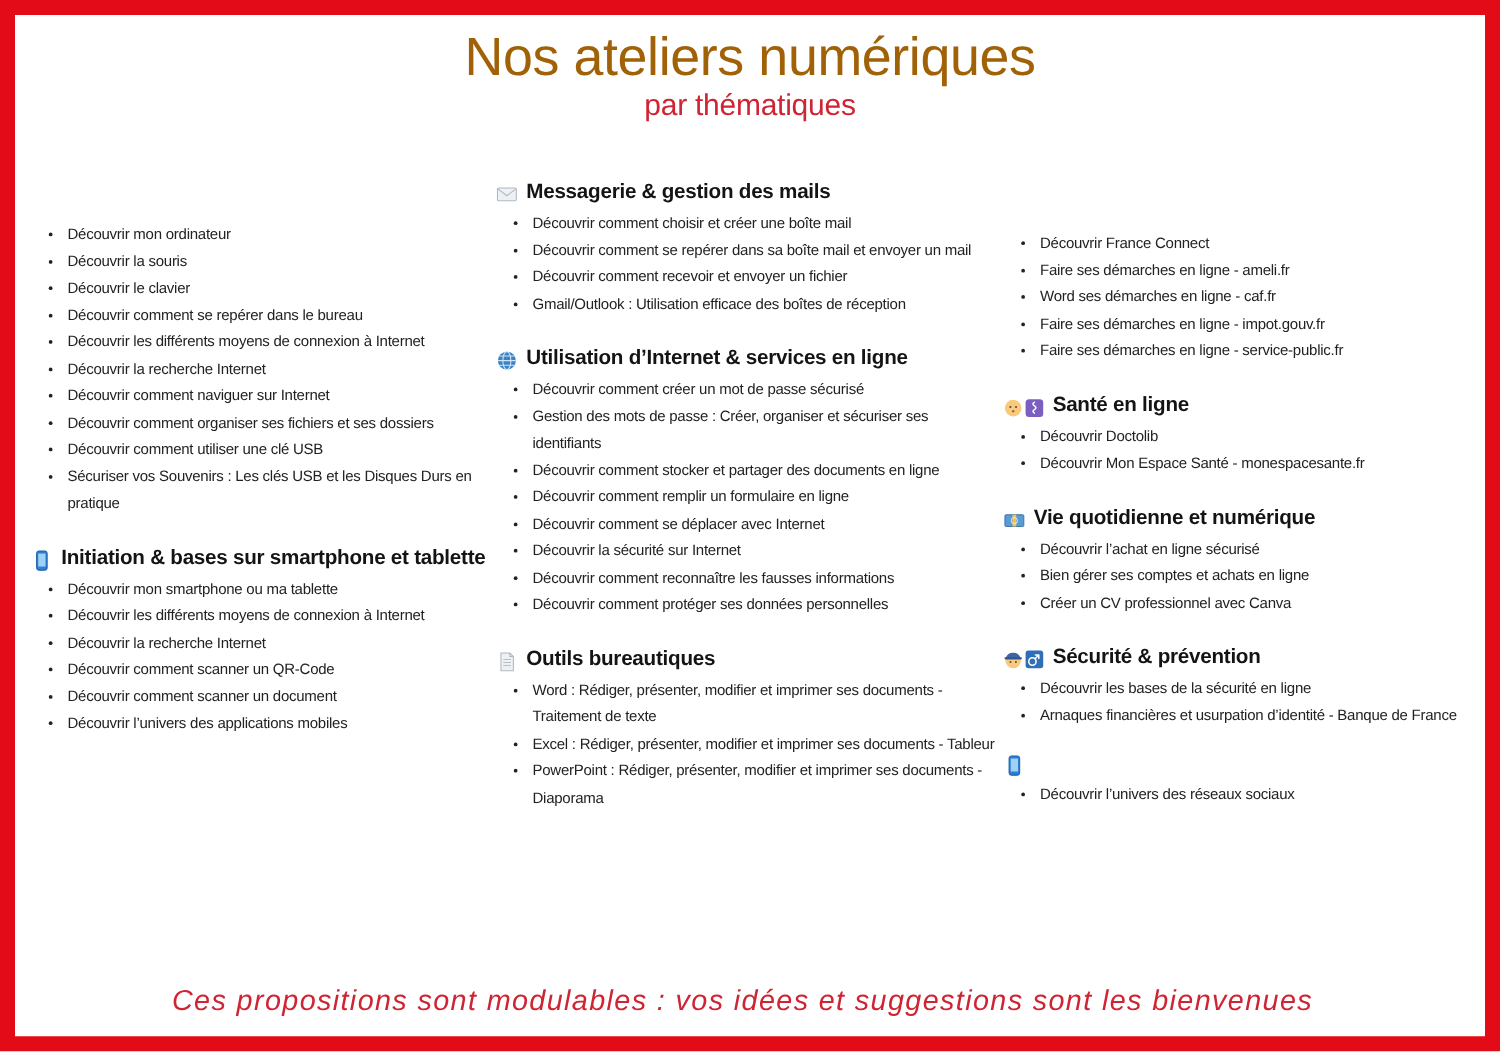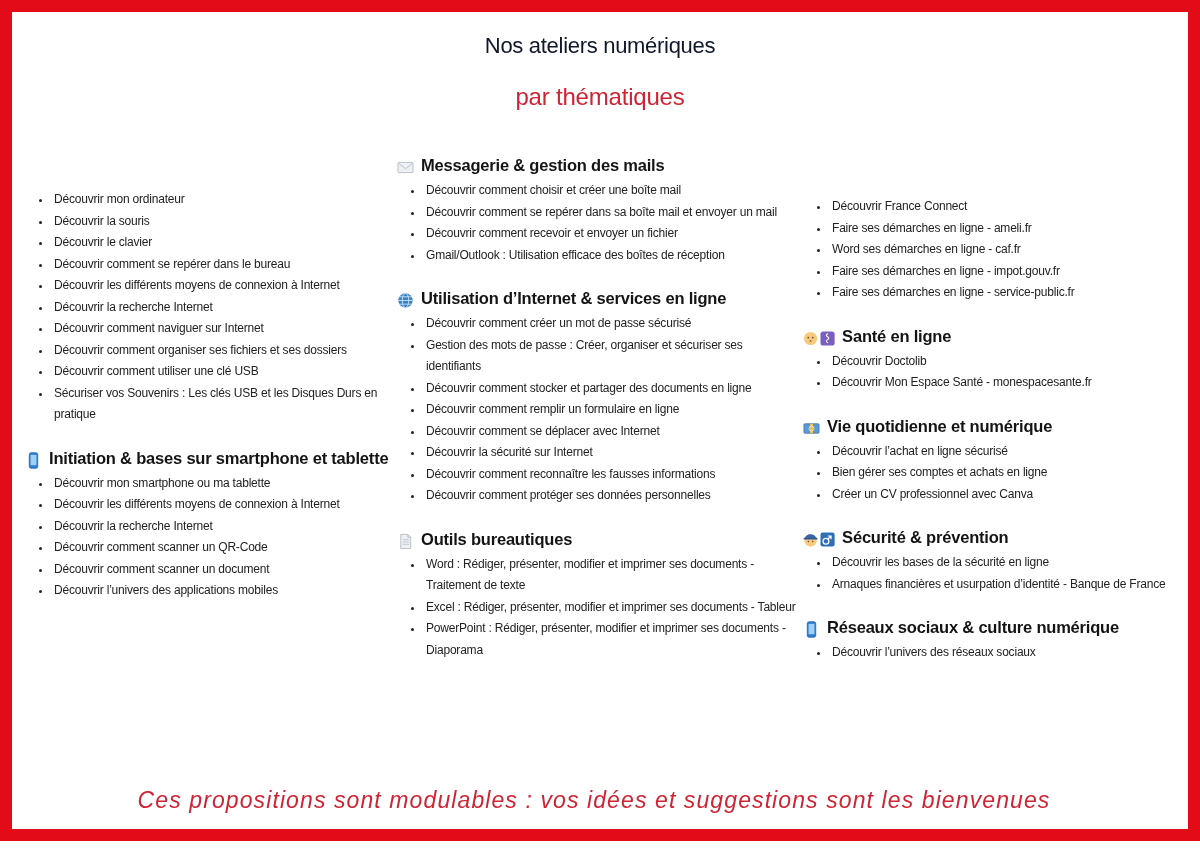--- a/index.html
+++ b/index.html
@@ -18,25 +18,25 @@
     border:12px solid var(--border-red);
     pointer-events:none;z-index:5;
   }
   .inner{
     position:absolute;inset:12px 12px 19px 12px;
     padding:14px 13px 0 13px;
     display:flex;flex-direction:column;
   }
   header.masthead{text-align:center;}
   .title{
-    font-size:22px;line-height:40px;font-weight:400;color:#0f172a;
+    font-size:43px;line-height:40px;font-weight:400;color:#a16207;
     letter-spacing:-0.3px;
   }
   .subtitle{
-    font-size:24px;line-height:30px;margin-top:16px;color:var(--accent-red);
+    font-size:24px;line-height:30px;margin-top:4px;color:var(--accent-red);
     letter-spacing:-0.2px;
   }
   .columns{
     display:flex;justify-content:space-between;align-items:flex-start;
     margin-top:42px;flex:1;
   }
   .col{letter-spacing:-0.2px;}
   .col-0{width:366px;padding-top:31px;}
   .col-1{width:400px;padding-top:0;}
   .col-2{width:372px;padding-top:38px;}
@@ -227,21 +227,20 @@
             </ul>
           </section>
           <section class="sec">
             <div class="sec-h">
               <span class="icon">
                 <svg viewBox="0 0 18 18">
                   <rect x="4.5" y="0.8" width="9" height="16.4" rx="2" fill="#2d7dd2" stroke="#1b5fa8" stroke-width="0.8"></rect>
                   <rect x="5.9" y="3" width="6.2" height="11" fill="#9fd0f5"></rect>
                 </svg>
               </span>
-              <span class="sec-t">Réseaux sociaux &amp; culture numérique</span>
             </div>
             <ul>
               <li>Découvrir l’univers des réseaux sociaux</li>
             </ul>
           </section>
         </div>
     </div>
   </div>
   <footer class="note">Ces propositions sont modulables : vos idées et suggestions sont les bienvenues</footer>
 </div>

